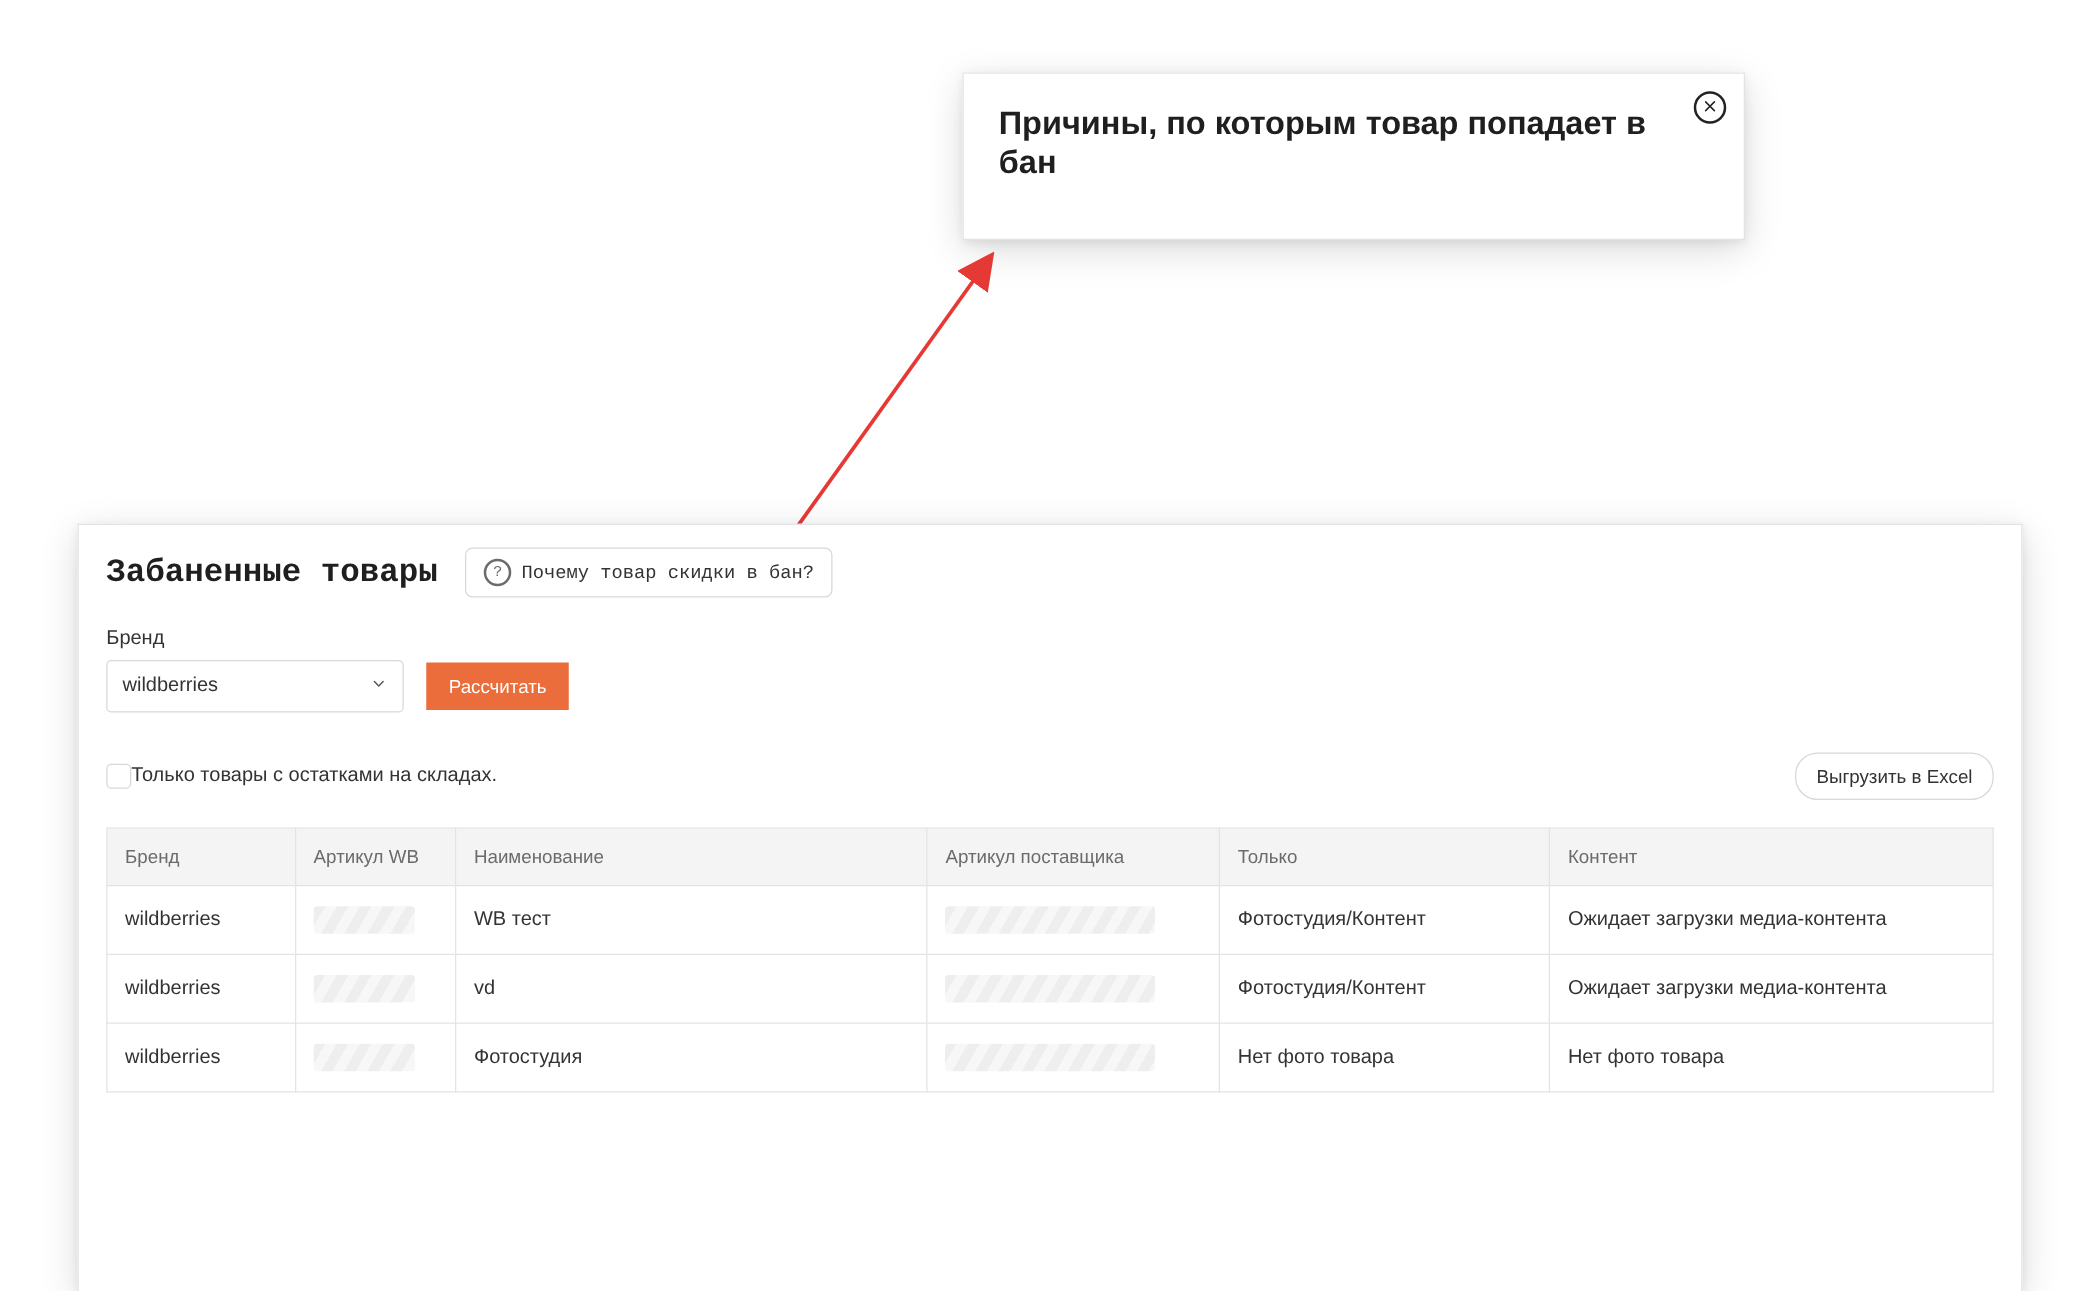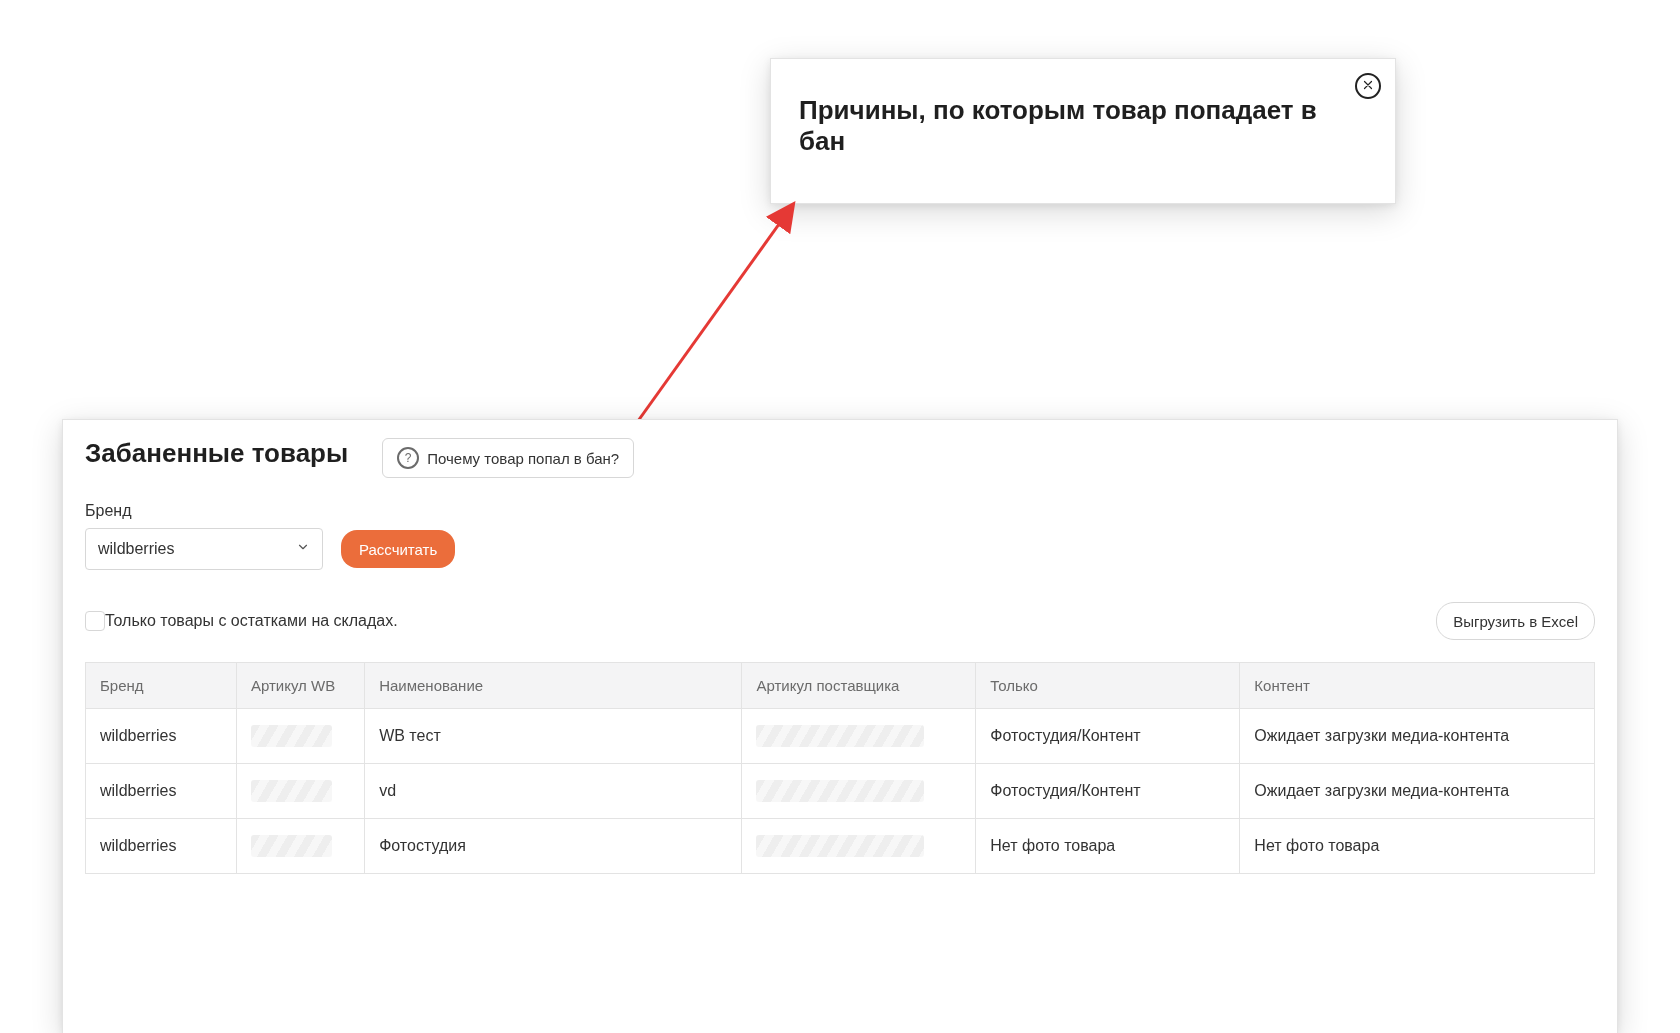--- a/index.html
+++ b/index.html
@@ -16,43 +16,43 @@
   }
   html,body{margin:0;padding:0;background:#fff;font-family:Arial, Helvetica, sans-serif;color:var(--text);}
   .stage{position:relative;width:1680px;height:1033px;overflow:hidden;}
 
   
   .popover{
     position:absolute; left:770px; top:58px; width:568px;
     background:#fff; border:1px solid var(--border); box-shadow:var(--shadow);
     padding:24px 28px 28px 28px;
   }
-  .popover h2{margin:12px 0 18px 0; font-size:26px; font-weight:600;}
+  .popover h2{margin:0 0 18px 0; font-size:26px; font-weight:600;}
   .popover ul{margin:0; padding-left:40px; font-size:17px; line-height:2;}
   .popover .close{position:absolute; right:14px; top:14px; width:26px; height:26px; border:2px solid #222; border-radius:50%; display:flex; align-items:center; justify-content:center; font-size:14px; color:#222; background:#fff; cursor:pointer;}
   .popover .close svg{width:12px;height:12px;}
 
   
   .panel{
     position:absolute; left:62px; top:419px; right:62px; bottom:0;
     background:#fff; border:1px solid var(--border); box-shadow:var(--shadow);
     padding:18px 22px 40px 22px; border-bottom:none;
   }
-  .title-row{display:flex; gap:34px;}
+  .title-row{display:flex; align-items:center; gap:22px;font-family:Liberation Mono, monospace;}
   .page-title{font-size:26px; font-weight:600;}
   .why-chip{display:inline-flex; align-items:center; gap:8px; font-size:15px; color:#333; border:1px solid var(--border-strong); border-radius:6px; padding:8px 14px; background:#fff; cursor:pointer;}
   .why-chip .q-icon{display:inline-flex; width:18px; height:18px; border:2px solid #6b6b6b; border-radius:50%; align-items:center; justify-content:center; font-size:12px; color:#6b6b6b;}
   .callout{position:absolute; left:390px; top:495px; width:234px; height:50px; border:4px solid var(--accent-red); border-radius:12px; pointer-events:none;}
 
   .brand-label{margin-top:24px; font-size:16px; color:#333;}
   .controls-row{display:flex; align-items:center; gap:18px; margin-top:8px;}
   .select{position:relative; width:238px;}
   .select-input{display:flex; align-items:center; justify-content:space-between; height:40px; border:1px solid var(--border-strong); border-radius:4px; padding:0 12px; font-size:16px; color:#333; background:#fff; cursor:pointer;}
   .select-input .chev svg{width:14px;height:14px;}
-  .btn-calc{height:38px; border:none; border-radius:16px; background:var(--accent-orange); color:#fff; font-size:15px; padding:0 18px; cursor:pointer;}
+  .btn-calc{height:38px; border:none; border-radius:0; background:var(--accent-orange); color:#fff; font-size:15px; padding:0 18px; cursor:pointer;}
   .row-2{display:flex; align-items:center; justify-content:space-between; margin-top:32px;}
   .checkbox{display:flex; align-items:center; font-size:16px; color:#333;}
   .checkbox .box{width:18px; height:18px; border:1px solid var(--border-strong); border-radius:4px; background:#fff;}
   .btn-export{height:38px; border:1px solid var(--border-strong); border-radius:18px; background:#fff; font-size:15px; padding:0 16px; cursor:pointer; color:#333;}
 
   table{width:100%; border-collapse:collapse; margin-top:22px; table-layout:fixed;}
   thead th{background:var(--header-bg); color:var(--muted); font-weight:500; font-size:15px; text-align:left; padding:14px 14px; border:1px solid var(--border);} 
   tbody td{font-size:16px; color:#333; padding:16px 14px; border:1px solid var(--border); background:#fff; vertical-align:middle;}
   col.brand{width:10%;}
   col.art{width:8.5%;}
@@ -90,21 +90,21 @@
     <line x1="585" y1="495" x2="792" y2="206" stroke="#e53935" stroke-width="3" marker-end="url(#arrowhead)"></line>
   </svg>
 
   <div class="callout"></div>
 
   <div class="panel">
     <div class="title-row">
       <div class="page-title">Забаненные товары</div>
       <div class="why-chip">
         <span class="q-icon">?</span>
-        <span>Почему товар попал в бан?</span>
+        <span>Почему товар скидки в бан?</span>
       </div>
     </div>
 
     <div class="brand-label">Бренд</div>
     <div class="controls-row">
       <div class="select">
         <div class="select-input">
           <span>wildberries</span>
           <span class="chev">
             <svg viewBox="0 0 24 24" fill="none">

